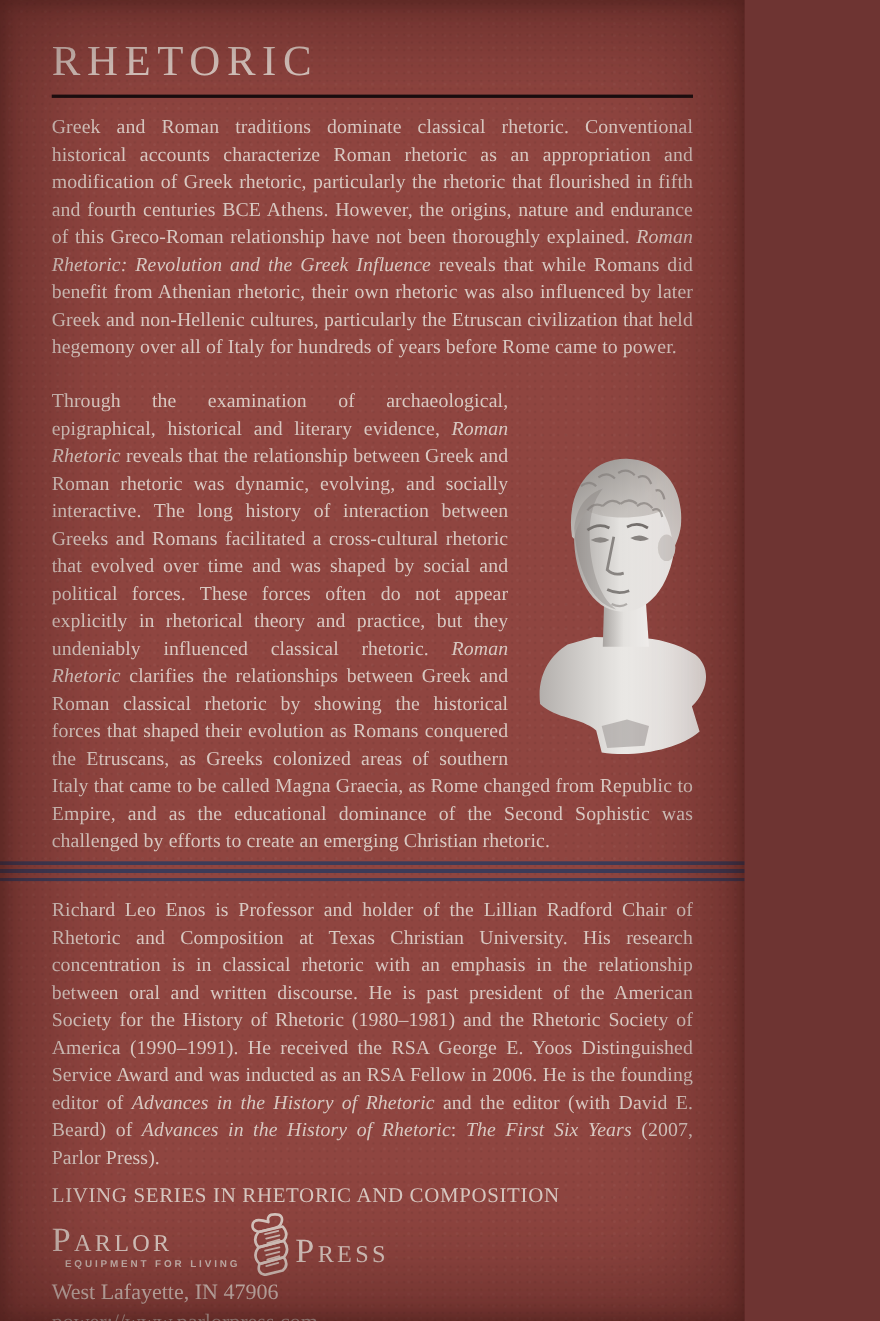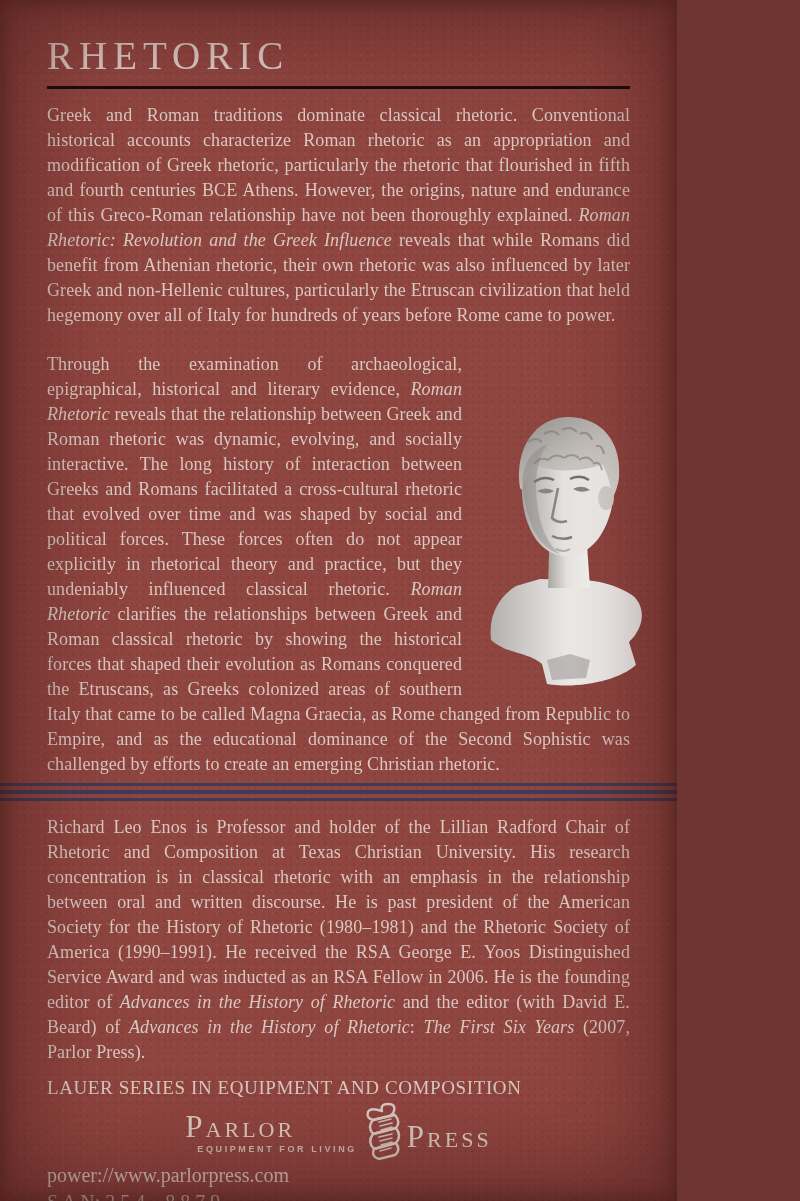--- a/index.html
+++ b/index.html
@@ -77,21 +77,20 @@
     letter-spacing: 0.6px;
   }
   .series-editors {
     margin-top: 5px;
     font-size: 19px;
   }
   .logo-row {
     margin-top: 12px;
     display: flex;
     align-items: flex-start;
-    justify-content: center;
   }
   .logo-left { display: flex; flex-direction: column; }
   .logo-word {
     font-variant: small-caps;
     font-size: 31px;
     line-height: 1;
     letter-spacing: 3px;
     color: #d9c9c2;
   }
   .logo-tagline {
@@ -169,21 +168,21 @@
         <path d="M74,134 q10,5 20,1" stroke="#837f7c" stroke-width="2.5" fill="none"></path>
         <path d="M78,147 q8,4 14,0" stroke="#9b9794" stroke-width="2" fill="none" opacity="0.7"></path>
       </svg>
     </span><span><span>Through the examination of archaeological, epigraphical, historical and literary evidence, </span><i>Roman Rhetoric</i><span> reveals that the relationship between Greek and Roman rhetoric was dynamic, evolving, and socially interactive. The long history of interaction between Greeks and Romans facilitated a cross-cultural rhetoric that evolved over time and was shaped by social and political forces. These forces often do not appear explicitly in rhetorical theory and practice, but they undeniably influenced classical rhetoric. </span><i>Roman Rhetoric</i><span> clarifies the relationships between Greek and Roman classical rhetoric by showing the historical forces that shaped their evolution as Romans conquered the Etruscans, as Greeks colonized areas of southern Italy that came to be called Magna Graecia, as Rome changed from Republic to Empire, and as the educational dominance of the Second Sophistic was challenged by efforts to create an emerging Christian rhetoric.</span></span>
   </p>
 
   <div class="section-divider"></div>
 
   <p class="body-text bio"><span>Richard Leo Enos is Professor and holder of the Lillian Radford Chair of Rhetoric and Composition at Texas Christian University. His research concentration is in classical rhetoric with an emphasis in the relationship between oral and written discourse. He is past president of the American Society for the History of Rhetoric (1980–1981) and the Rhetoric Society of America (1990–1991). He received the RSA George E. Yoos Distinguished Service Award and was inducted as an RSA Fellow in 2006. He is the founding editor of </span><i>Advances in the History of Rhetoric</i><span> and the editor (with David E. Beard) of </span><i>Advances in the History of Rhetoric</i><span>: </span><i>The First Six Years</i><span> (2007, Parlor Press).</span></p>
 
-  <div class="series-title">LAUER SERIES IN EQUIPMENT AND COMPOSITION</div>
+  <div class="series-title">LIVING SERIES IN RHETORIC AND COMPOSITION</div>
 
   <div class="logo-row">
     <div class="logo-left">
       <span class="logo-word">Parlor</span>
       <span class="logo-tagline">EQUIPMENT FOR LIVING</span>
     </div>
     <span class="logo-icon">
       <svg width="54" height="58" viewBox="0 0 54 58" xmlns="http://www.w3.org/2000/svg" aria-hidden="true">
         <g fill="none" stroke="#d8c8c1" stroke-width="2.4" stroke-linejoin="round" stroke-linecap="round">
           <path d="M27,9 q-2,-7 6,-7 q8,0 6,7 q-1,5 -9,6 l-12,3 q-7,-2 -5,-8 q2,-5 14,-1 Z"></path>
@@ -195,18 +194,19 @@
             <path d="M24,35 l13,-3 M25,39 l12,-3 M26,43 l11,-3"></path>
             <path d="M25,49 l11,-3"></path>
           </g>
         </g>
       </svg>
     </span>
     <span class="logo-word press">Press</span>
   </div>
 
   <div class="address-block">
+    <div>West Lafayette, IN 47906</div>
     <div>power://www.parlorpress.com</div>
     <div>S A N: 2 5 4 – 8 8 7 9</div>
     <div>ISBN 978-1-60235-081-6</div>
   </div>
 
 </div>
 
 </body></html>

